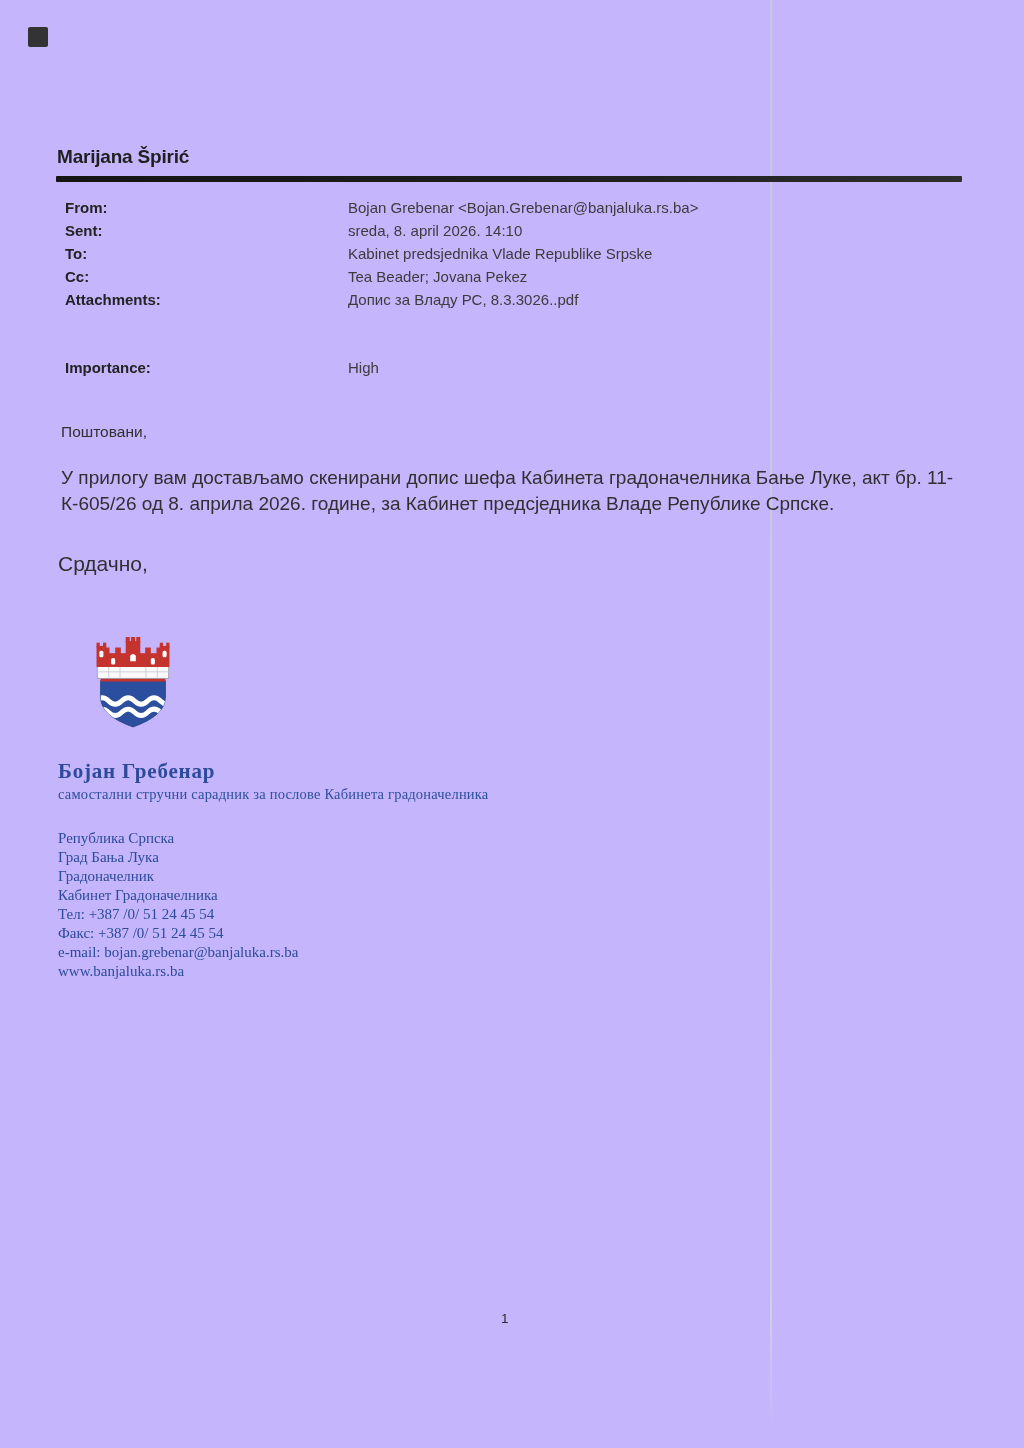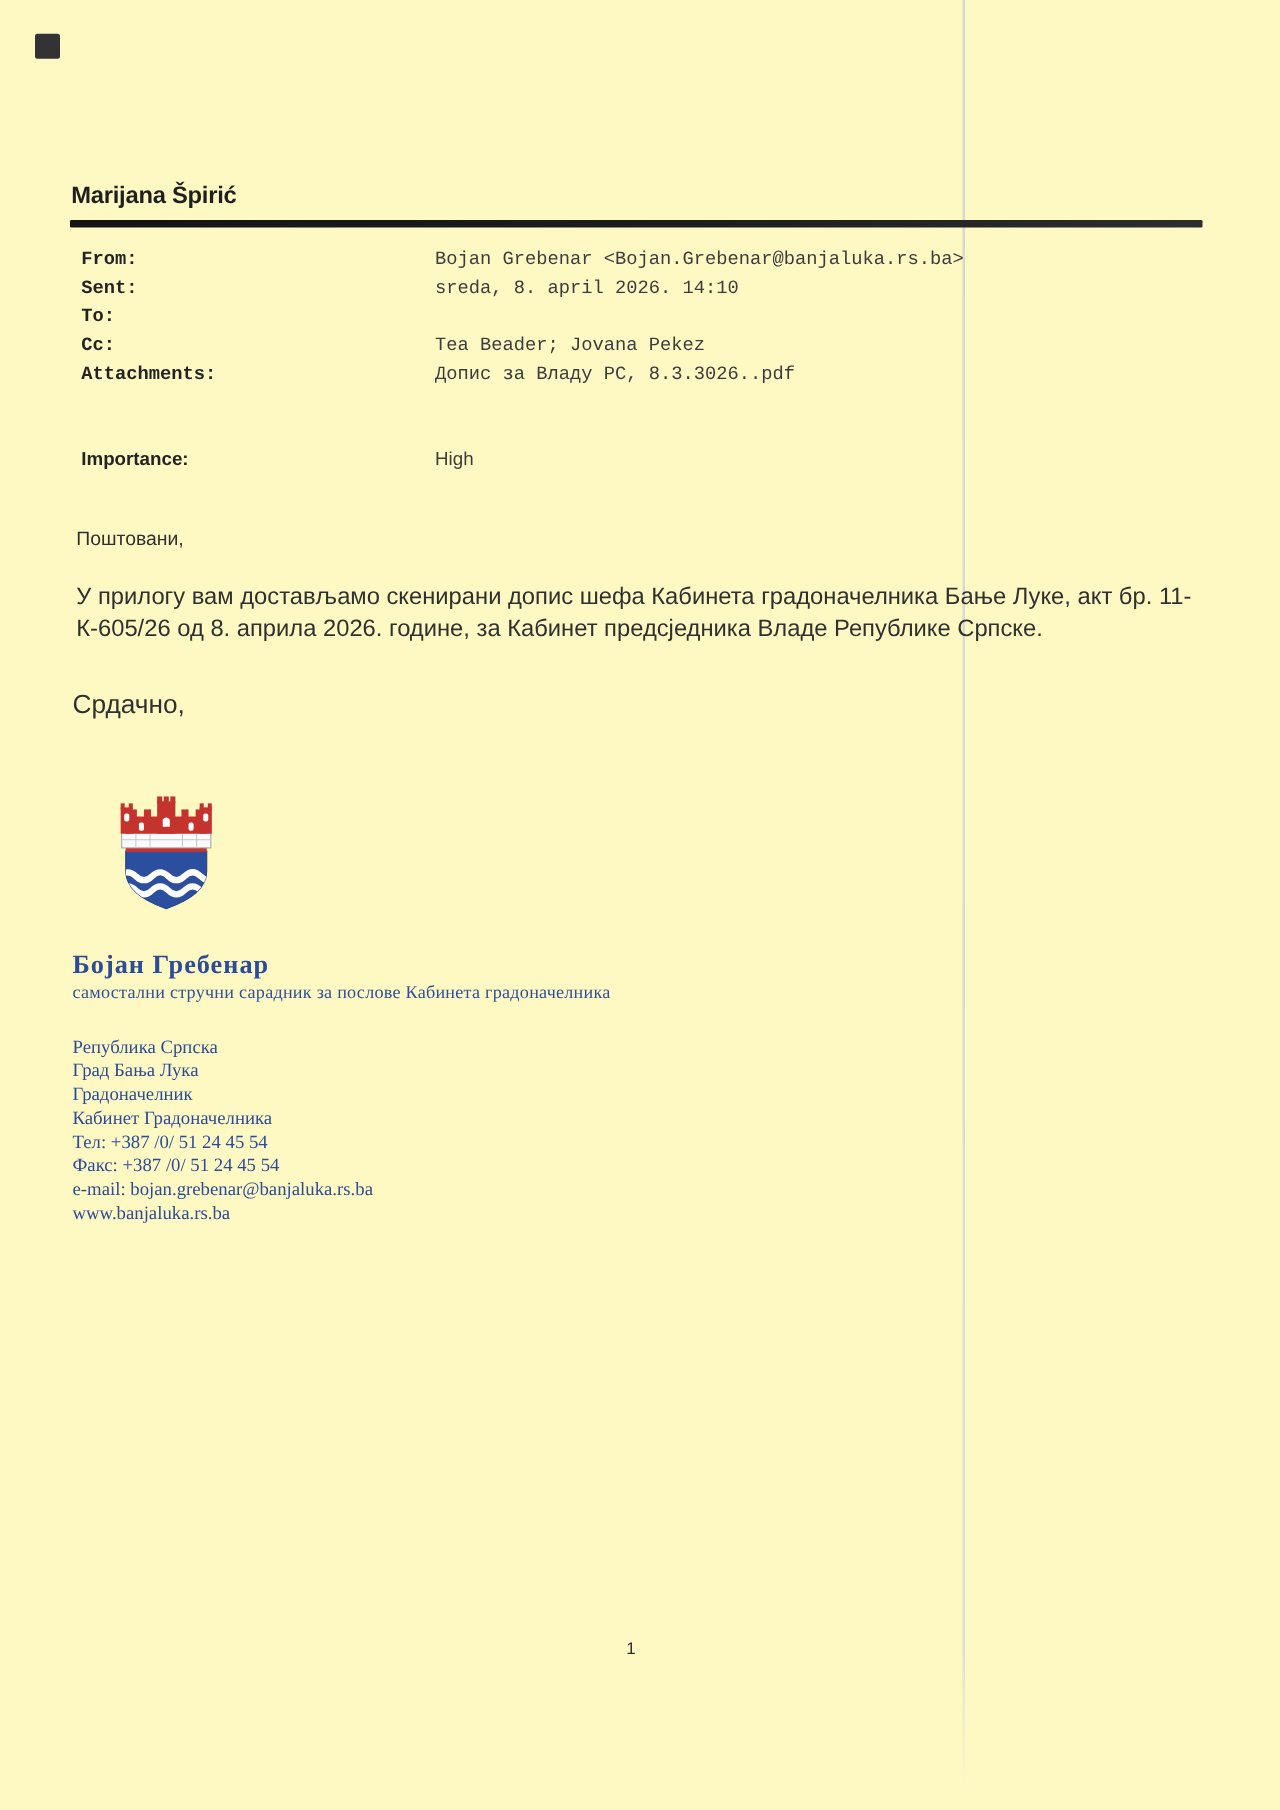--- a/index.html
+++ b/index.html
@@ -1,20 +1,20 @@
 <!DOCTYPE html>
 <html><head>
 <meta charset="utf-8">
 <style>
   html,body{margin:0;padding:0;background:#e9e9e9;}
   .page{
     position:relative;
     width:1024px;height:1448px;
     margin:0 auto;
-    background:#fef9c3;
+    background:#c4b5fd;
     font-family:"Liberation Sans",sans-serif;
     color:#333;
     overflow:hidden;
   }
   
   .corner-mark{
     position:absolute;left:28px;top:27px;width:20px;height:20px;
     background:#333336;border-radius:2px;
   }
   .scan-line{
@@ -29,21 +29,21 @@
   }
   .header-rule{
     position:absolute;left:56px;top:176px;width:906px;height:6px;
     background:linear-gradient(90deg,#141414 0%,#1d1d1d 55%,#2e2e2e 100%);
     border-radius:1px;
   }
   .fields{
     position:absolute;left:65px;top:196px;width:900px;
   }
   .field-row{
-    display:flex;line-height:23px;font-size:15px;font-family:Liberation Mono, monospace;
+    display:flex;line-height:23px;font-size:15px;
   }
   .field-label{
     width:251px;flex:0 0 251px;font-weight:bold;color:#232323;
   }
   .field-value{color:#3c3c3c;margin-left:32px;}
   .importance-row{
     position:absolute;left:65px;top:356px;width:900px;
     display:flex;line-height:23px;font-size:15px;
   }
   
@@ -96,20 +96,21 @@
     <div class="field-row">
       <span class="field-label">From:</span>
       <span class="field-value">Bojan Grebenar &lt;Bojan.Grebenar@banjaluka.rs.ba&gt;</span>
     </div>
     <div class="field-row">
       <span class="field-label">Sent:</span>
       <span class="field-value">sreda, 8. april 2026. 14:10</span>
     </div>
     <div class="field-row">
       <span class="field-label">To:</span>
+      <span class="field-value">Kabinet predsjednika Vlade Republike Srpske</span>
     </div>
     <div class="field-row">
       <span class="field-label">Cc:</span>
       <span class="field-value">Tea Beader; Jovana Pekez</span>
     </div>
     <div class="field-row">
       <span class="field-label">Attachments:</span>
       <span class="field-value">Допис за Владу РС, 8.3.3026..pdf</span>
     </div>
   </div>

